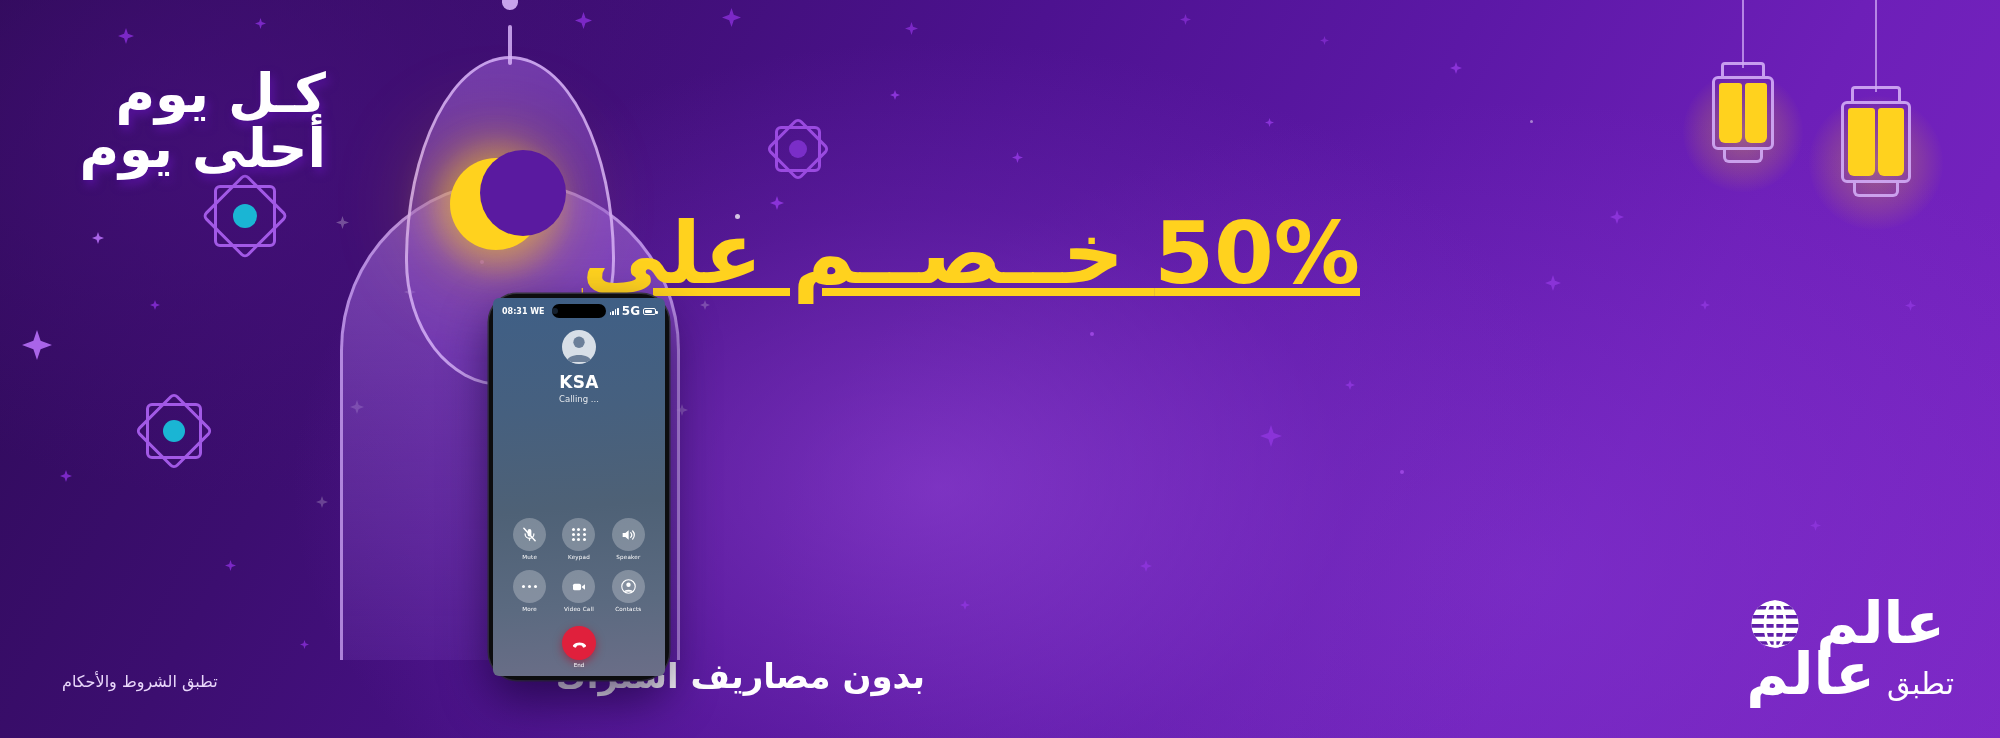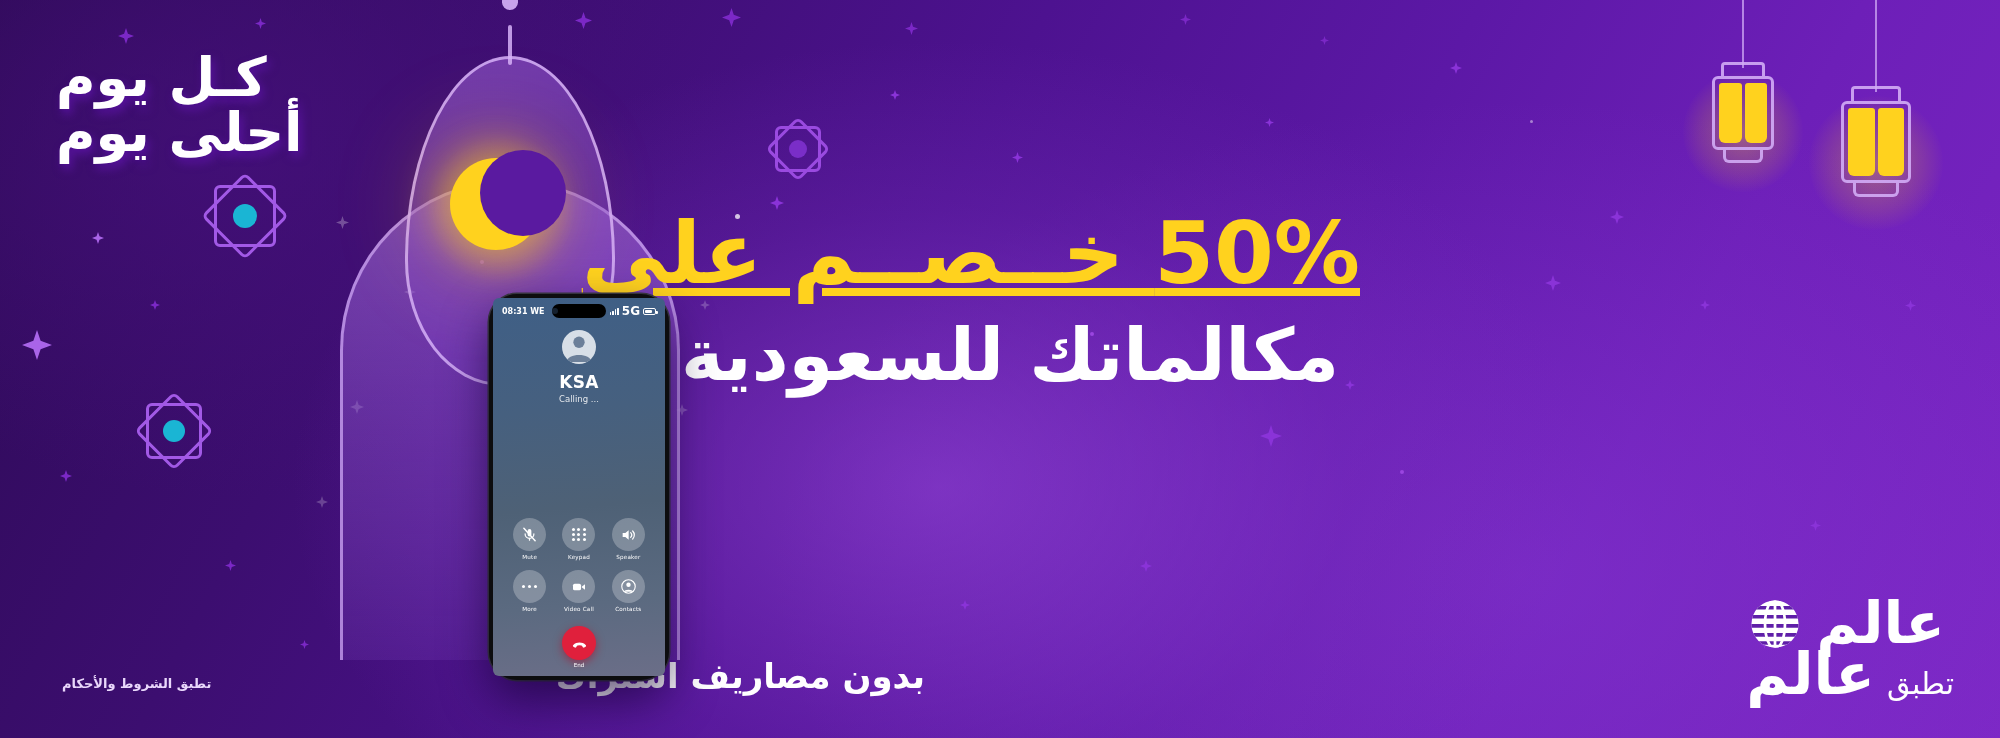--- a/index.html
+++ b/index.html
@@ -103,22 +103,22 @@
     border-radius:50%;
     background:radial-gradient(circle, rgba(255,210,40,0.35) 0%, rgba(255,200,30,0.12) 50%, rgba(0,0,0,0) 72%);
   }
   .lantern .foot {
     position:absolute; left:50%; transform:translateX(-50%);
     border:3px solid rgba(210,172,246,0.9); border-top:none; border-radius:0 0 6px 6px;
   }
 
   
   .slogan {
-    position:absolute; left:56px; top:52px; width:270px;
-    text-align:left; direction:rtl;
+    position:absolute; left:56px; top:68px; width:270px;
+    text-align:right; direction:rtl;
     color:#ffffff;
     font-weight:bold;
     line-height:0.98;
     text-shadow: 3px 5px 10px rgba(90,20,160,0.95), 0 2px 3px rgba(60,10,120,0.8);
   }
   .slogan .l1 { font-size:54px; letter-spacing:-1px; }
   .slogan .l2 { font-size:54px; letter-spacing:-1px; margin-top:2px; }
 
   
   .headline-block {
@@ -136,21 +136,21 @@
 
   
   .bottom-note {
     position:absolute; right:1075px; bottom:42px;
     font-size:34px; font-weight:bold; color:#ffffff; direction:rtl; white-space:nowrap;
   }
 
   
   .terms {
     position:absolute; left:62px; bottom:47px;
-    font-size:13px; color:#e9d7fb; direction:rtl; white-space:nowrap;font-weight:bold;
+    font-size:16px; color:#e9d7fb; direction:rtl; white-space:nowrap;
   }
 
   
   .brand {
     position:absolute; right:46px; bottom:36px;
     direction:rtl; color:#fff; text-align:right;
   }
   .brand .row1 { display:flex; align-items:center; justify-content:flex-end; gap:12px; }
   .brand .w1 { font-size:58px; font-weight:bold; line-height:0.95; letter-spacing:-1px; }
   .brand .row2 { display:flex; align-items:baseline; justify-content:flex-end; gap:12px; margin-top:-6px; }
@@ -315,21 +315,20 @@
     <div class="foot" style="top:183px;width:46px;height:14px;"></div>
   </div>
 
   <div class="slogan">
     <div class="l1">كـل يوم</div>
     <div class="l2">أحلى يوم</div>
   </div>
 
   <div class="headline-block">
     <div class="headline">50% خــصــم علي</div>
-    <div class="subheadline">مكالماتك للسعودية</div>
   </div>
 
   <div class="bottom-note">بدون مصاريف اشتراك</div>
 
   <div class="terms">تطبق الشروط والأحكام</div>
 
   <div class="brand">
     <div class="row1">
       <div class="w1">عالم</div>
       <svg class="globe" viewBox="0 0 64 64">

